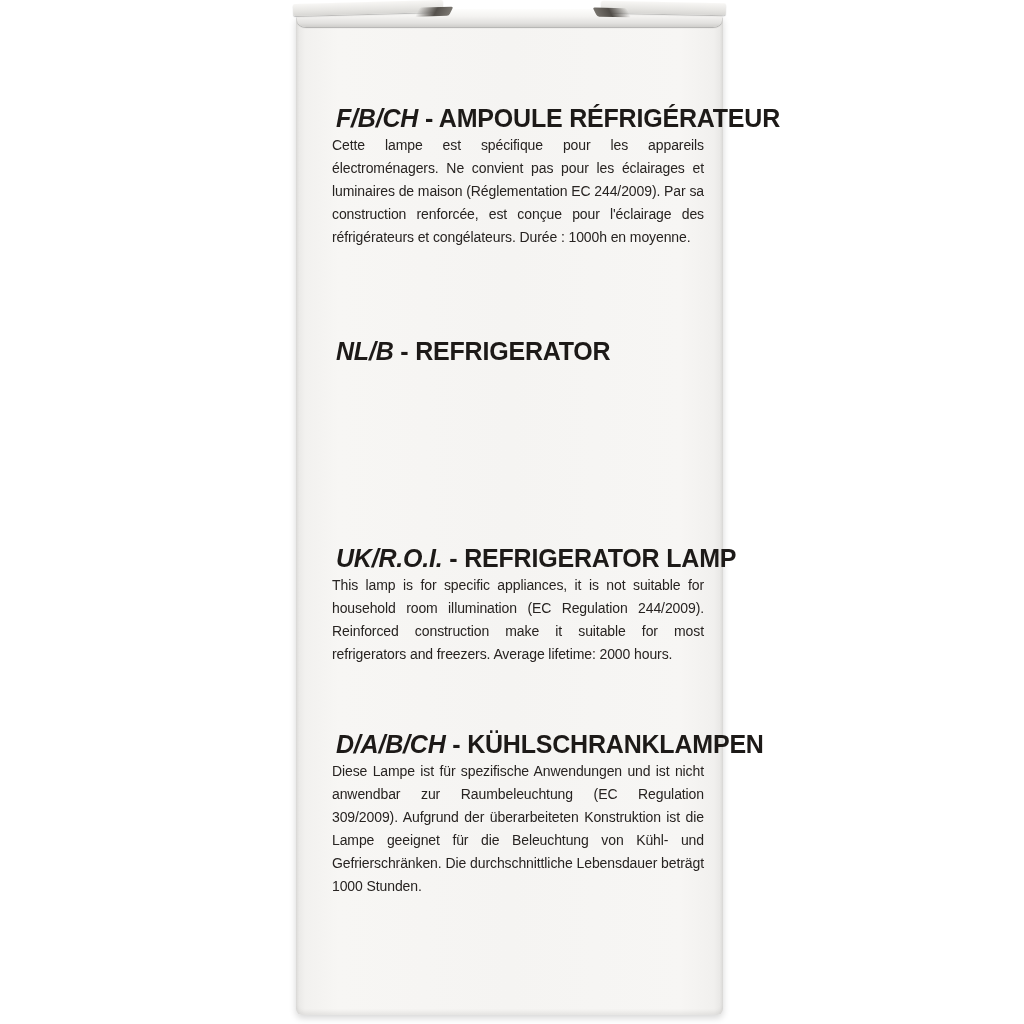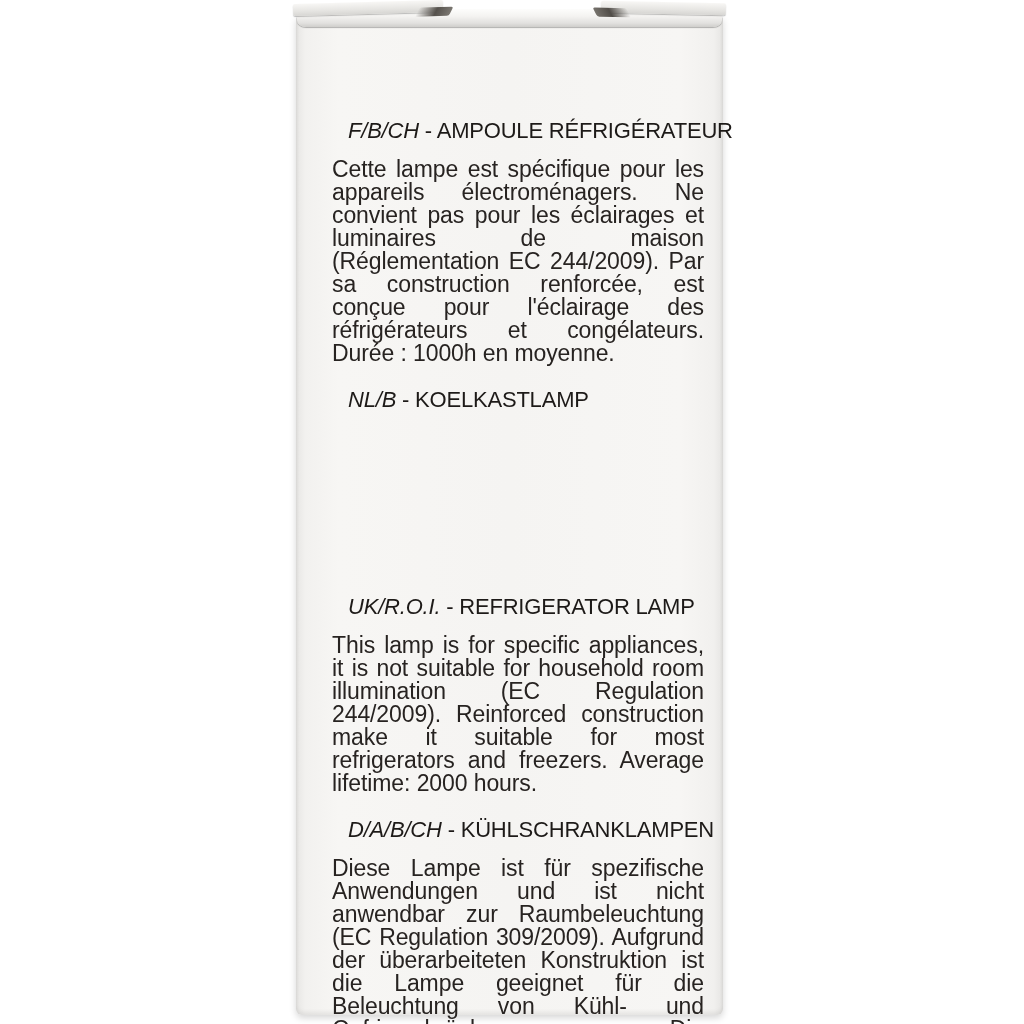--- a/index.html
+++ b/index.html
@@ -81,33 +81,33 @@
     position: absolute;
     left: 36px;
     top: 87px;
     width: 372px;
   }
   .lang-section { margin: 0 0 23px 0; }
   .lang-section.s0 { min-height: 210px; }
   .lang-section.s1 { min-height: 184px; }
   .lang-section.s2 { min-height: 163px; }
   .heading {
-    margin: 16px;
-    font-size: 22px;
+    margin: 4px;
+    font-size: 25px;
     line-height: 23px;
-    font-weight: normal;
+    font-weight: bold;
     color: #1d1a18;
     letter-spacing: -0.2px;
     white-space: nowrap;
   }
   .heading .prefix { font-style: italic; }
   .heading .sep { white-space: pre; }
   .body-text {
     margin: 0;
-    font-size: 23px;
+    font-size: 14px;
     line-height: 23px;
     color: #272321;
     text-align: justify;
     letter-spacing: -0.1px;
   }
 </style>
 </head>
 <body>
 
 <div class="scene">
@@ -117,21 +117,21 @@
     <div class="tab tab-r"></div>
 
     <div class="panel">
 
       <section class="lang-section s0">
         <h2 class="heading"><span class="prefix">F/B/CH</span><span class="sep"> - </span><span class="title">AMPOULE RÉFRIGÉRATEUR</span></h2>
         <p class="body-text">Cette lampe est spécifique pour les appareils électroménagers. Ne convient pas pour les éclairages et luminaires de maison (Réglementation EC 244/2009). Par sa construction renforcée, est conçue pour l'éclairage des réfrigérateurs et congélateurs. Durée : 1000h en moyenne.</p>
       </section>
 
       <section class="lang-section s1">
-        <h2 class="heading"><span class="prefix">NL/B</span><span class="sep"> - </span><span class="title">KOELKASTLAMP</span></h2>
+        <h2 class="heading"><span class="prefix">NL/B</span><span class="sep"> - </span><span class="title">REFRIGERATOR</span></h2>
       </section>
 
       <section class="lang-section s2">
         <h2 class="heading"><span class="prefix">UK/R.O.I.</span><span class="sep"> - </span><span class="title">REFRIGERATOR LAMP</span></h2>
         <p class="body-text">This lamp is for specific appliances, it is not suitable for household room illumination (EC Regulation 244/2009). Reinforced construction make it suitable for most refrigerators and freezers. Average lifetime: 2000 hours.</p>
       </section>
 
       <section class="lang-section s3">
         <h2 class="heading"><span class="prefix">D/A/B/CH</span><span class="sep"> - </span><span class="title">KÜHLSCHRANKLAMPEN</span></h2>
         <p class="body-text">Diese Lampe ist für spezifische Anwendungen und ist nicht anwendbar zur Raumbeleuchtung (EC Regulation 309/2009). Aufgrund der überarbeiteten Konstruktion ist die Lampe geeignet für die Beleuchtung von Kühl- und Gefrierschränken. Die durchschnittliche Lebensdauer beträgt 1000 Stunden.</p>

